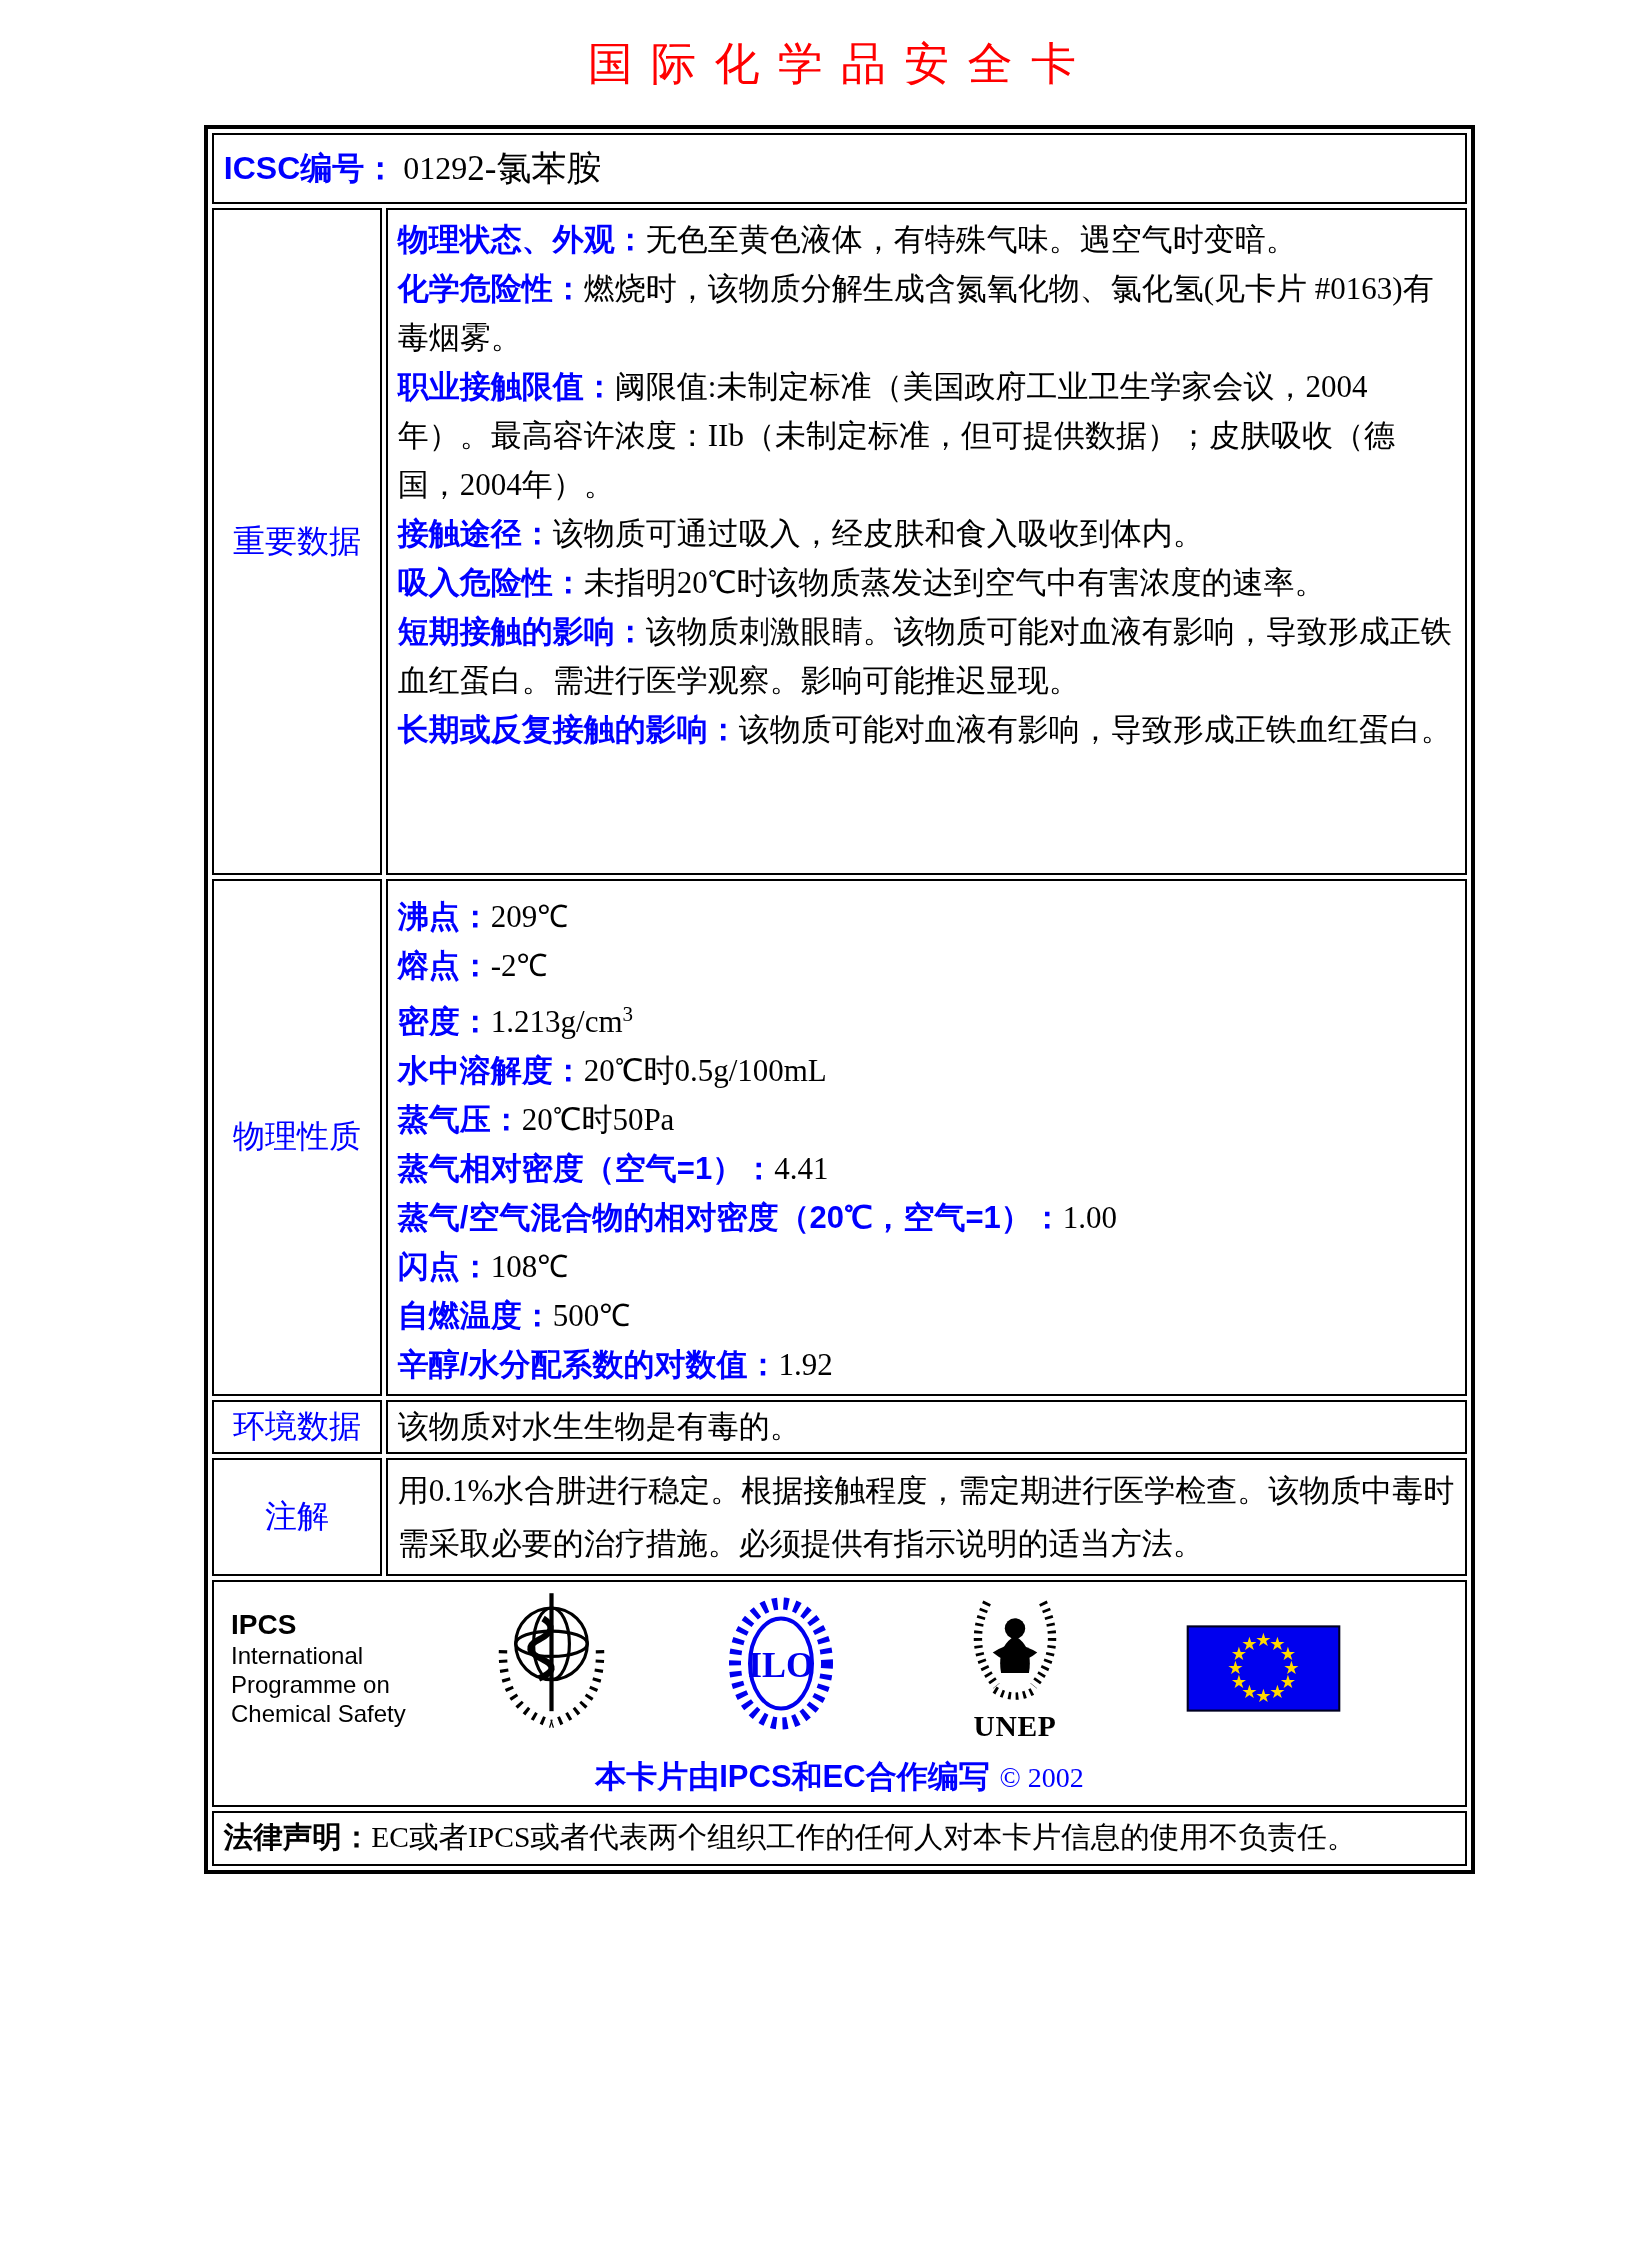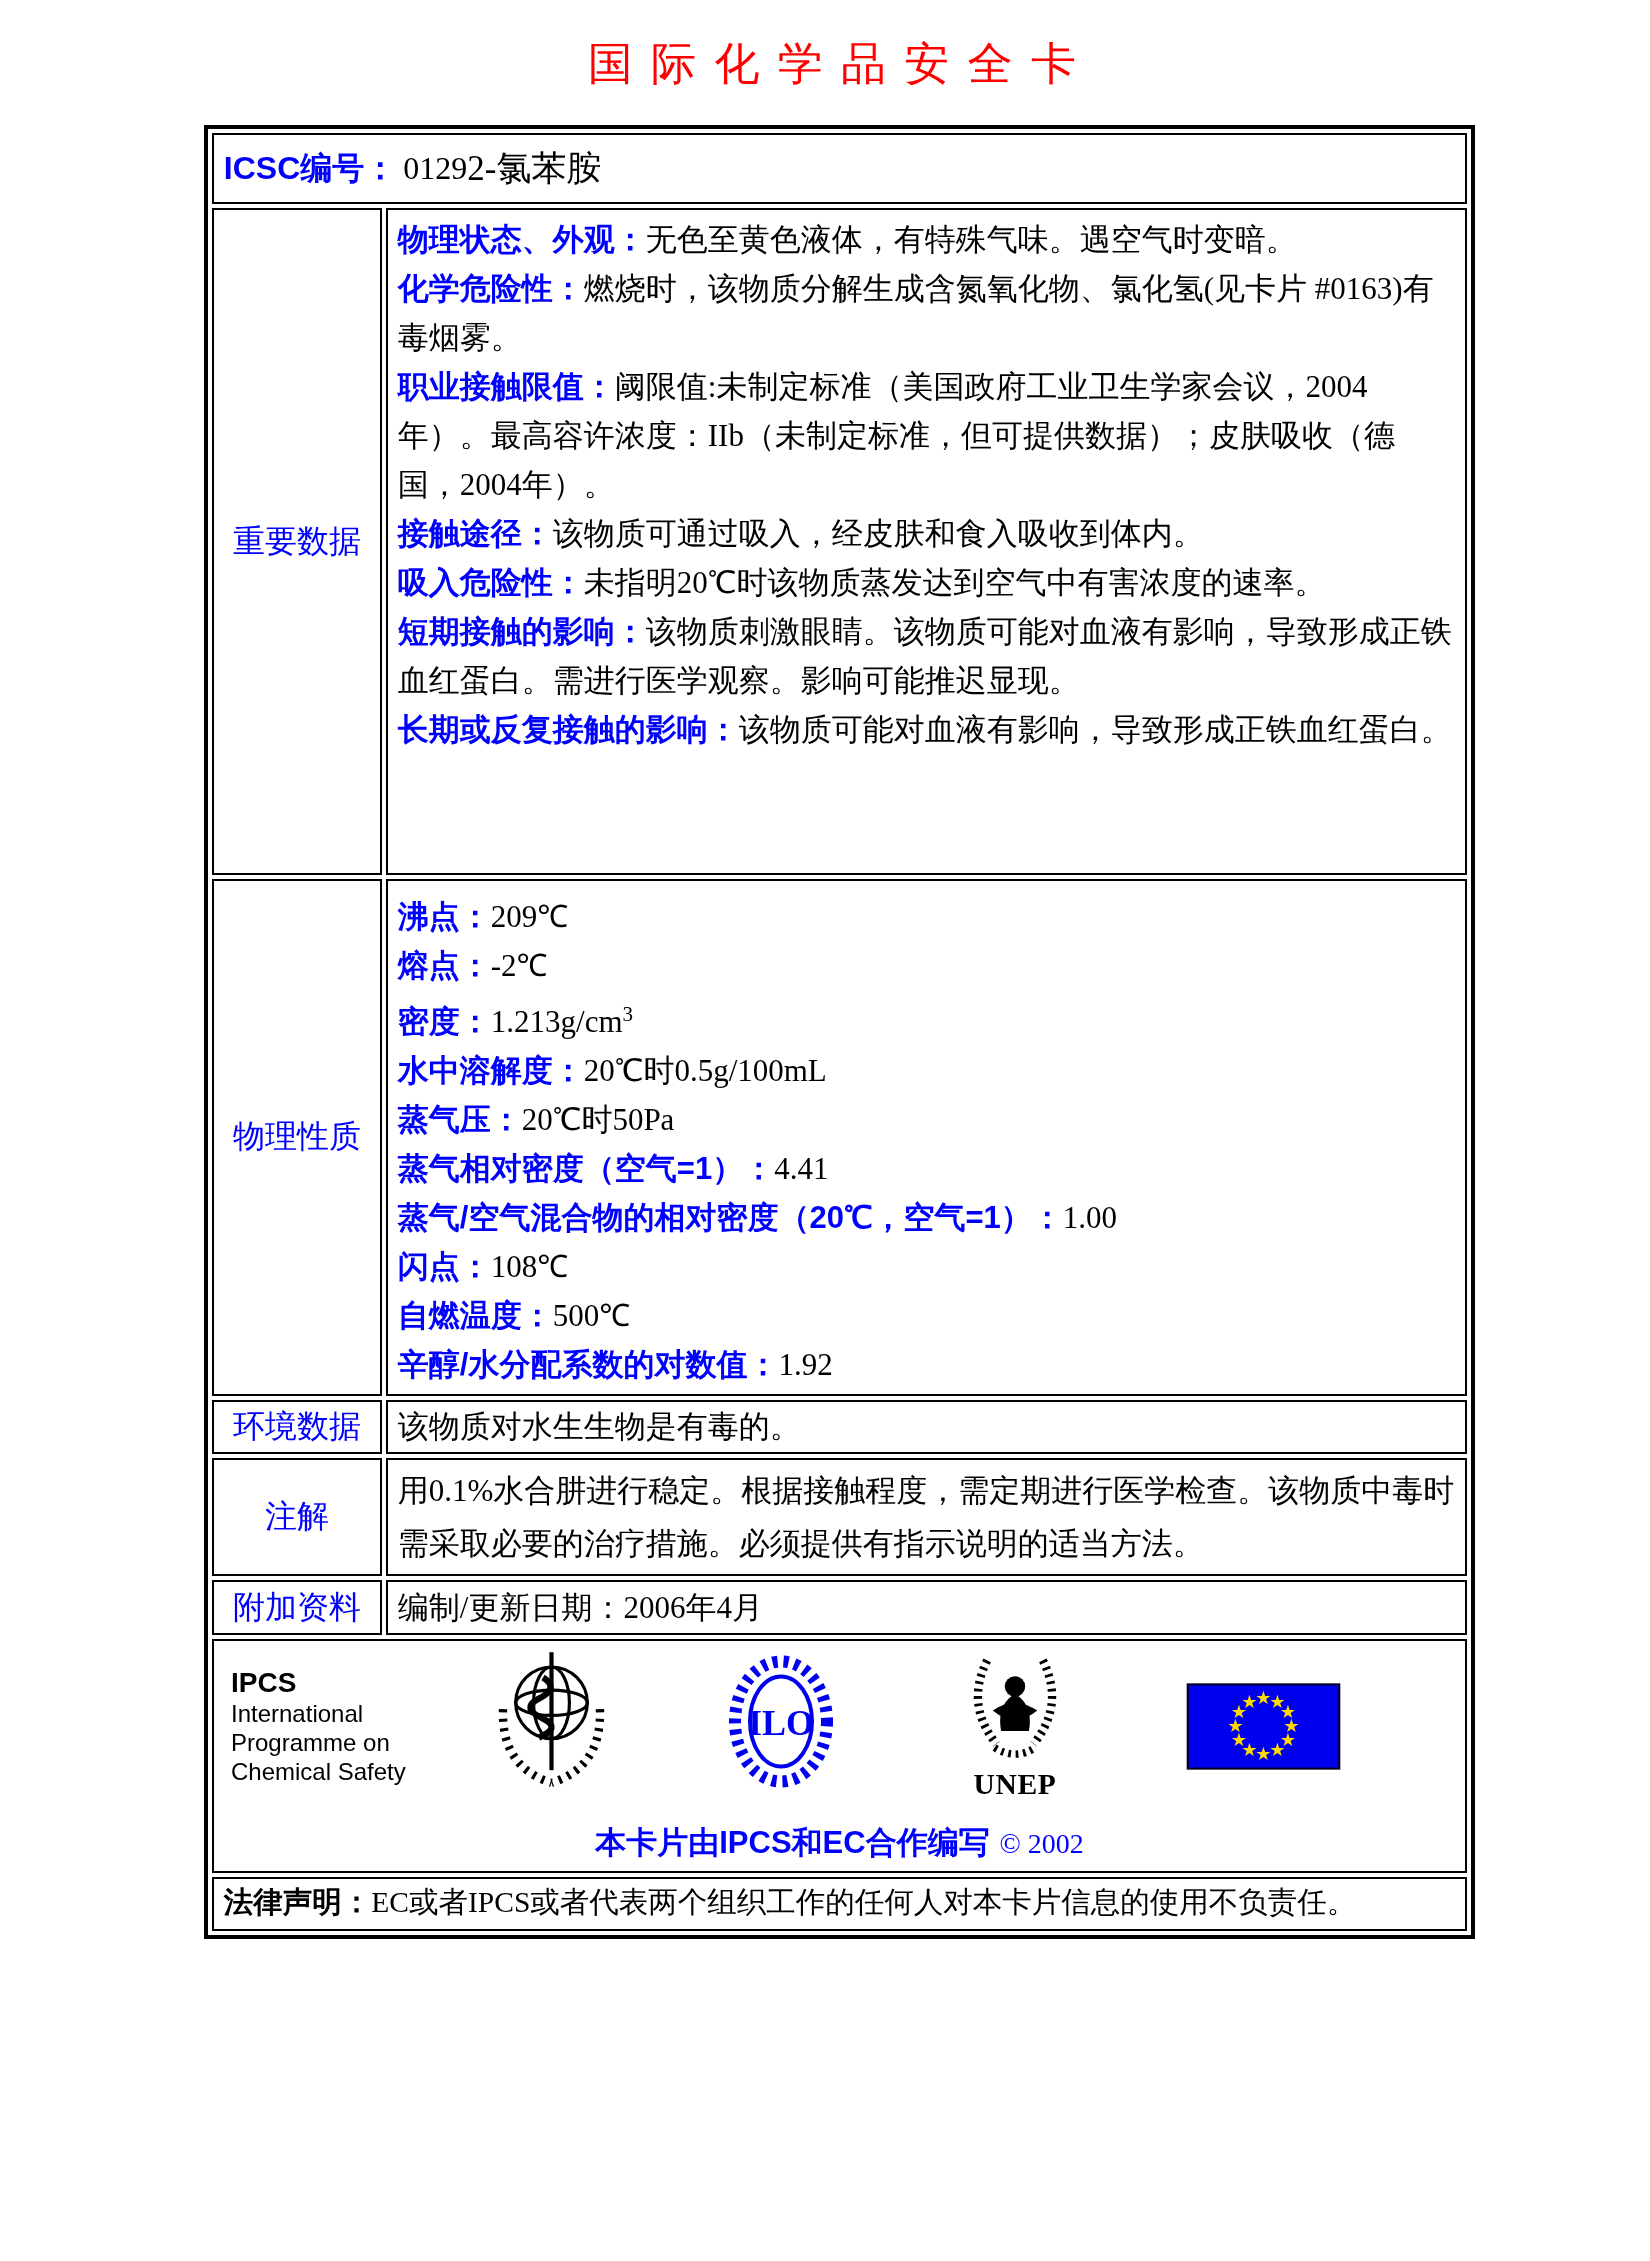--- a/index.html
+++ b/index.html
@@ -47,21 +47,21 @@
   .logos-flex { display: flex; align-items: center; }
   .ipcs-block { width: 190px; font-family: "Liberation Sans", sans-serif; }
   .ipcs-acronym { font-size: 28px; font-weight: bold; line-height: 32px; }
   .ipcs-line { font-size: 24px; line-height: 29px; }
   .who-svg { width: 127px; height: 158px; margin-left: 67px; }
   .ilo-svg { width: 120px; height: 151px; margin-left: 106px; }
   .unep-block { margin-left: 116px; text-align: center; }
   .unep-svg { width: 116px; height: 116px; display: block; }
   .unep-label { font-family: "Liberation Serif", serif; font-weight: bold; font-size: 29.5px; line-height: 31px; letter-spacing: 0.7px; }
   .eu-svg { width: 155px; height: 87px; margin-left: 113px; }
-  .caption-line { text-align: center; margin-top: 16px; font-size: 31px; color: #0000FF; }
+  .caption-line { text-align: center; margin-top: 9px; font-size: 31px; color: #0000FF; }
   .caption-cjk { font-weight: bold; font-family: "Liberation Sans", sans-serif; }
   .caption-copy { font-family: "Liberation Serif", serif; font-size: 28px; margin-left: 9.8px; }
   td.legal-cell { height: 42px; font-size: 29.5px; }
   .legal-label { font-weight: bold; font-family: "Liberation Sans", sans-serif; }
 </style>
 </head>
 <body>
 
 <h1 class="page-title">国际化学品安全卡</h1>
 
@@ -117,24 +117,20 @@
     <td class="env-cell">该物质对水生生物是有毒的。</td>
   </tr>
 
   <tr>
     <td class="label-cell">注解</td>
     <td class="notes-cell">
       <p>用0.1%水合肼进行稳定。根据接触程度，需定期进行医学检查。该物质中毒时需采取必要的治疗措施。必须提供有指示说明的适当方法。</p>
     </td>
   </tr>
 
-  <tr>
-    <td class="label-cell">附加资料</td>
-    <td class="additional-cell">编制/更新日期：2006年4月</td>
-  </tr>
 
   <tr>
     <td colspan="2" class="logos-cell">
       <div class="logos-flex">
         <div class="ipcs-block">
           <div class="ipcs-acronym">IPCS</div>
           <div class="ipcs-line">International</div>
           <div class="ipcs-line">Programme on</div>
           <div class="ipcs-line">Chemical Safety</div>
         </div>

